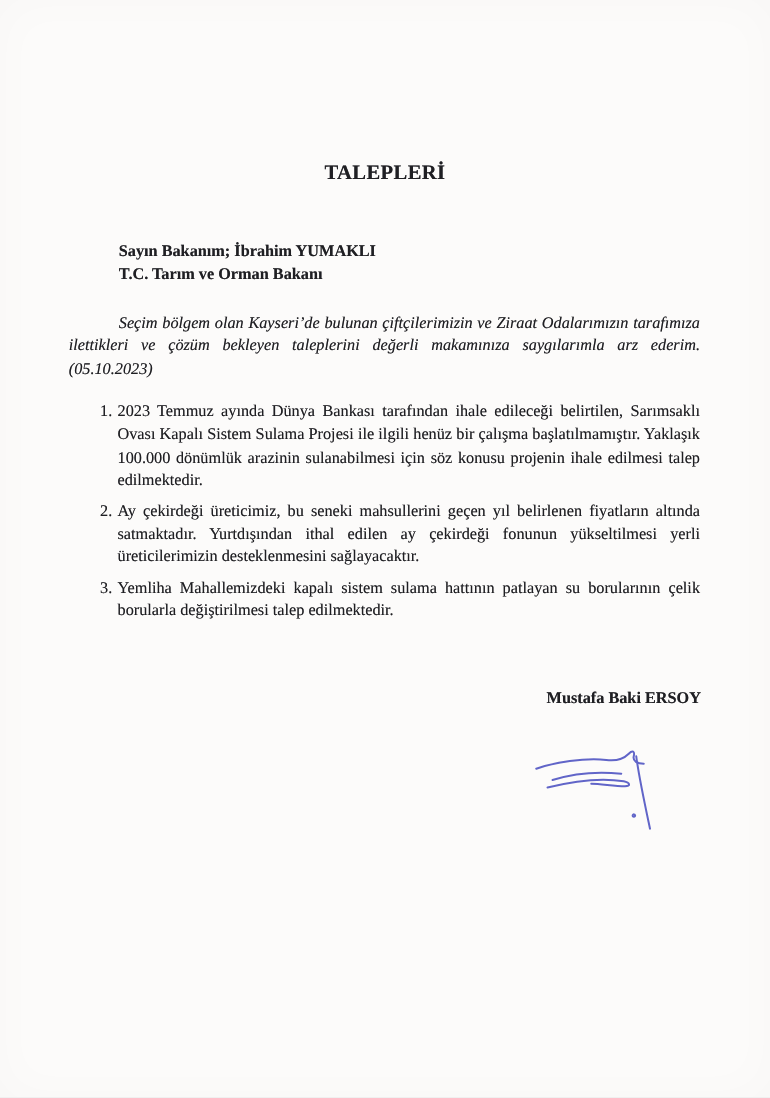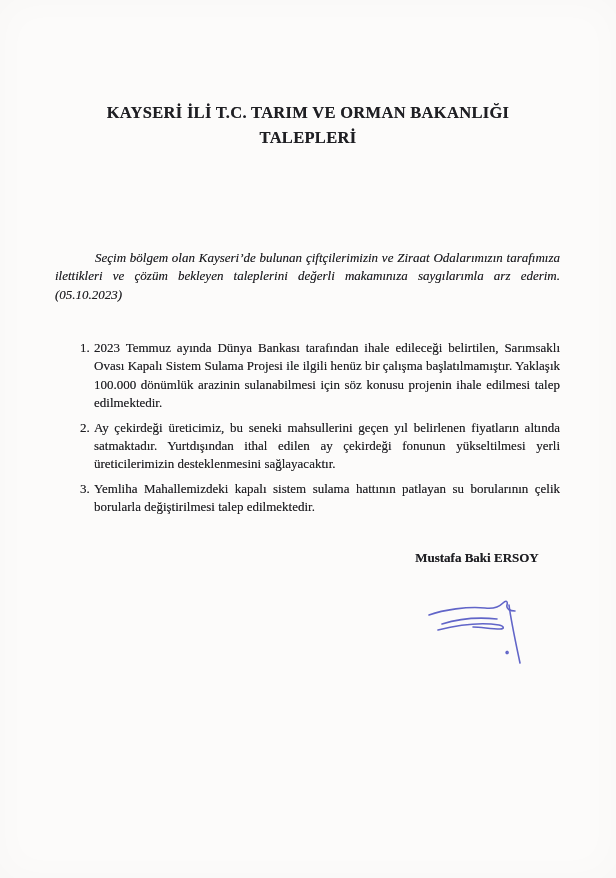--- a/index.html
+++ b/index.html
@@ -48,62 +48,66 @@
     margin: 0;
     font-size: 13px;
     line-height: 18.3px;
     text-align: justify;
     text-indent: 40px;
     text-shadow: 0 0 0.4px rgba(25,25,30,0.55);
     font-style: italic;
   }
   .demands {
     position: absolute;
-    top: 339px;
+    top: 320px;
     left: 55px;
     width: 505px;
     margin: 0;
     padding: 0 0 0 38px;
     box-sizing: border-box;
     font-size: 13px;
     line-height: 18.4px;
     text-align: justify;
     text-shadow: 0 0 0.4px rgba(25,25,30,0.55);
   }
   .demands li {
     margin-bottom: 6px;
     padding-left: 1px;
   }
   .signer {
     position: absolute;
     top: 549px;
-    left: 396px;
+    left: 418px;
     width: 162px;
     text-align: center;
     font-size: 13px;
     font-weight: bold;
     line-height: 18px;
     text-shadow: 0 0 0.4px rgba(25,25,30,0.6);
   }
   .ink {
     position: absolute;
     top: 599px;
     left: 423px;
   }
 </style>
 </head>
 <body>
 
 <div class="page">
 
   <h1 class="title">
-    <span>KAYSERİ İLİ T.C. TARIM VE ORMAN BAKANLIĞI</span><br>
+    <br>
     <span>TALEPLERİ</span>
   </h1>
 
+  <div class="recipient">
+    <div>Sayın Bakanım; İbrahim YUMAKLI</div>
+    <div>T.C. Tarım ve Orman Bakanı</div>
+  </div>
 
   <p class="intro">Seçim bölgem olan Kayseri’de bulunan çiftçilerimizin ve Ziraat Odalarımızın tarafımıza ilettikleri ve çözüm bekleyen taleplerini değerli makamınıza saygılarımla arz ederim. (05.10.2023)</p>
 
   <ol class="demands">
     <li>2023 Temmuz ayında Dünya Bankası tarafından ihale edileceği belirtilen, Sarımsaklı Ovası Kapalı Sistem Sulama Projesi ile ilgili henüz bir çalışma başlatılmamıştır. Yaklaşık 100.000 dönümlük arazinin sulanabilmesi için söz konusu projenin ihale edilmesi talep edilmektedir.</li>
     <li>Ay çekirdeği üreticimiz, bu seneki mahsullerini geçen yıl belirlenen fiyatların altında satmaktadır. Yurtdışından ithal edilen ay çekirdeği fonunun yükseltilmesi yerli üreticilerimizin desteklenmesini sağlayacaktır.</li>
     <li>Yemliha Mahallemizdeki kapalı sistem sulama hattının patlayan su borularının çelik borularla değiştirilmesi talep edilmektedir.</li>
   </ol>
 
   <div class="signer">

